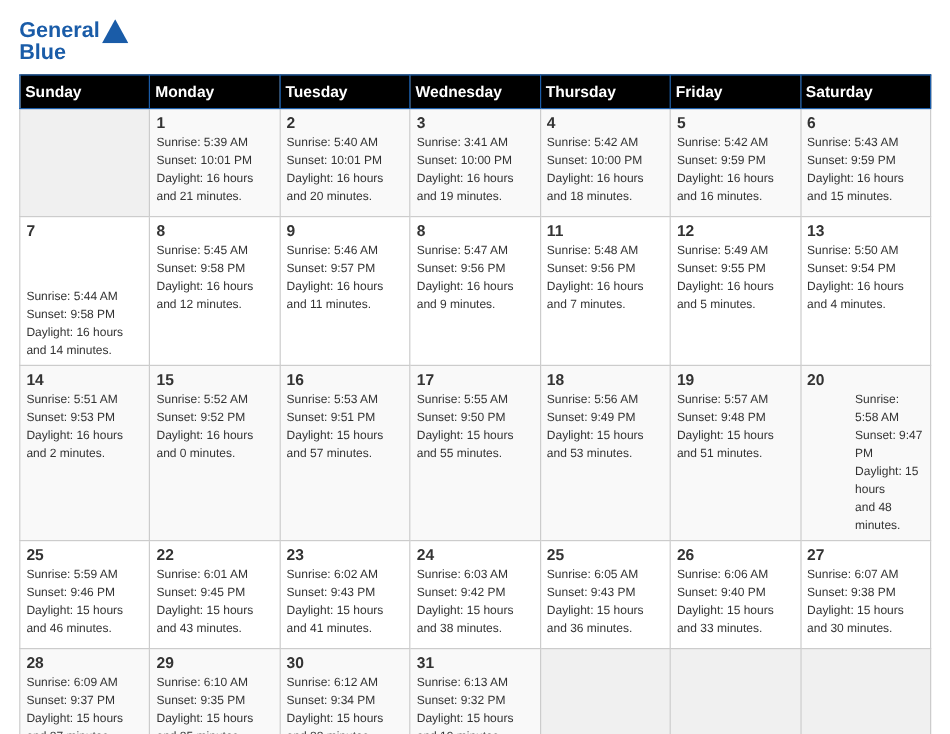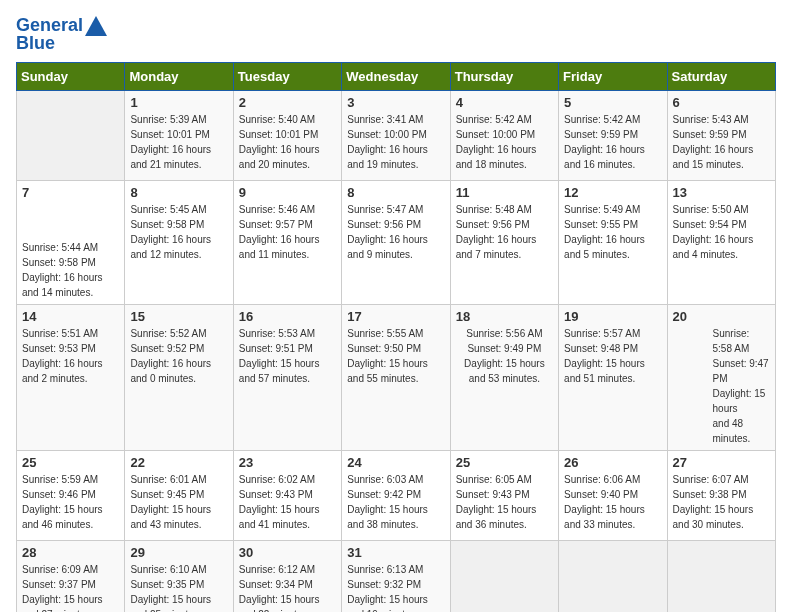--- a/index.html
+++ b/index.html
@@ -55,21 +55,21 @@
       font-size: 16px;
       color: #333;
       margin-top: 2px;
     }
     table {
       width: 100%;
       border-collapse: collapse;
       table-layout: fixed;
     }
     thead tr th {
-      background-color: #4d7c0f;
+      background-color: #000000;
       color: #fff;
       font-size: 13px;
       font-weight: bold;
       padding: 6px 4px;
       text-align: left;
       border: 1px solid #1a5ca8;
     }
     tbody tr td {
       vertical-align: top;
       border: 1px solid #ccc;
@@ -255,21 +255,21 @@
           </td>
           <td>
             <span class="day-number">17</span>
             <div class="day-info" style="white-space: pre-line;">Sunrise: 5:55 AM
 Sunset: 9:50 PM
 Daylight: 15 hours
 and 55 minutes.</div>
           </td>
           <td>
             <span class="day-number">18</span>
-            <div class="day-info" style="white-space: pre-line; text-align: center;">Sunrise: 5:56 AM
+            <div class="day-info" style="white-space: pre-line;">Sunrise: 5:56 AM
 Sunset: 9:49 PM
 Daylight: 15 hours
 and 53 minutes.</div>
           </td>
           <td>
             <span class="day-number">19</span>
             <div class="day-info" style="white-space: pre-line;">Sunrise: 5:57 AM
 Sunset: 9:48 PM
 Daylight: 15 hours
 and 51 minutes.</div>

